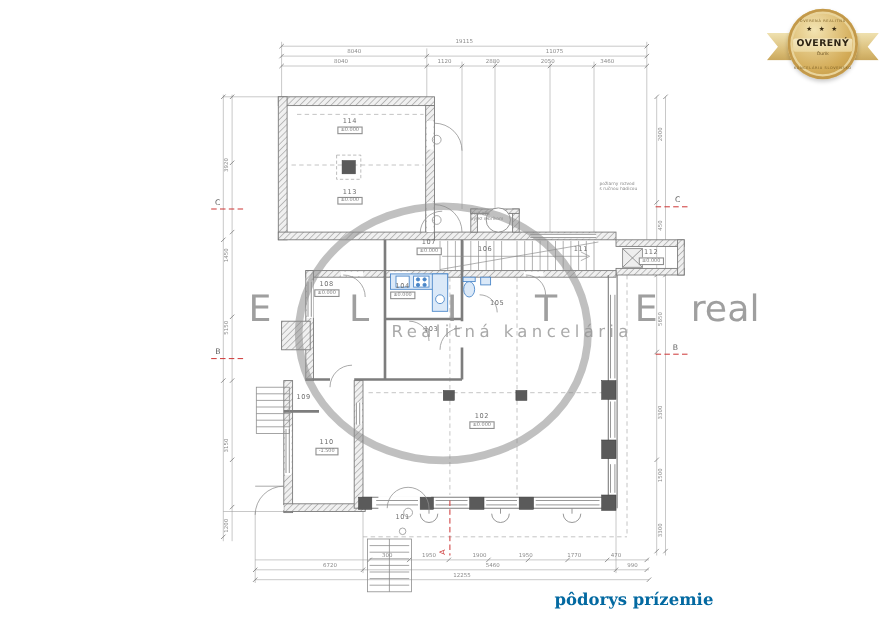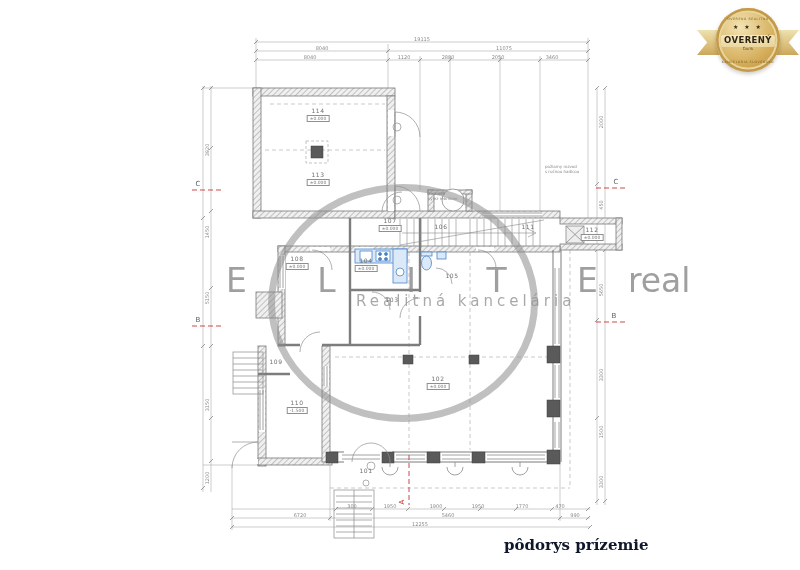--- a/index.html
+++ b/index.html
@@ -21,21 +21,21 @@
   .wm-circle{position:absolute;left:268px;top:184px;width:256px;height:224px;border-radius:50%;
              border:7px solid rgba(140,140,140,.55);z-index:4;}
   .wm1{position:absolute;left:226px;top:264px;z-index:4;color:rgba(138,138,138,.82);
        font-size:33px;font-weight:normal;line-height:33px;white-space:nowrap;}
   .wm1 .sp{letter-spacing:30px;}
   .wm2{position:absolute;left:324px;top:292px;z-index:4;color:rgba(148,148,148,.8);
        font-size:15px;letter-spacing:4px;white-space:nowrap;margin-left:32px;}
   
   .caption{position:absolute;left:504px;top:536px;z-index:5;
            font-family:"DejaVu Serif","Liberation Serif",serif;font-weight:bold;
-           font-size:15px;color:#0f172a;}
+           font-size:15px;color:#0369a1;}
   
   .badge{position:absolute;left:697px;top:5px;width:102px;height:72px;z-index:6;}
   .ribbon{position:absolute;left:0;top:25px;width:102px;height:25px;
           background:linear-gradient(#efe1b0,#d8ba72 70%,#c9a75c);
           clip-path:polygon(0% 0%,100% 0%,90% 50%,100% 100%,0% 100%,10% 50%);}
   .seal{position:absolute;left:19px;top:3px;width:64px;height:64px;border-radius:50%;
         background:radial-gradient(circle at 38% 30%,#f3e4b2,#d3ab57 62%,#b3893a);
         box-shadow:inset 0 0 0 2.5px #c3994a, inset 0 0 0 4.5px #e9d49b, 0 2px 4px rgba(0,0,0,.22);}
   .seal-band{position:absolute;left:5px;top:27px;width:54px;height:12px;border-radius:2px;
              background:linear-gradient(#f8efcf,#eedcA6);opacity:.8;}

